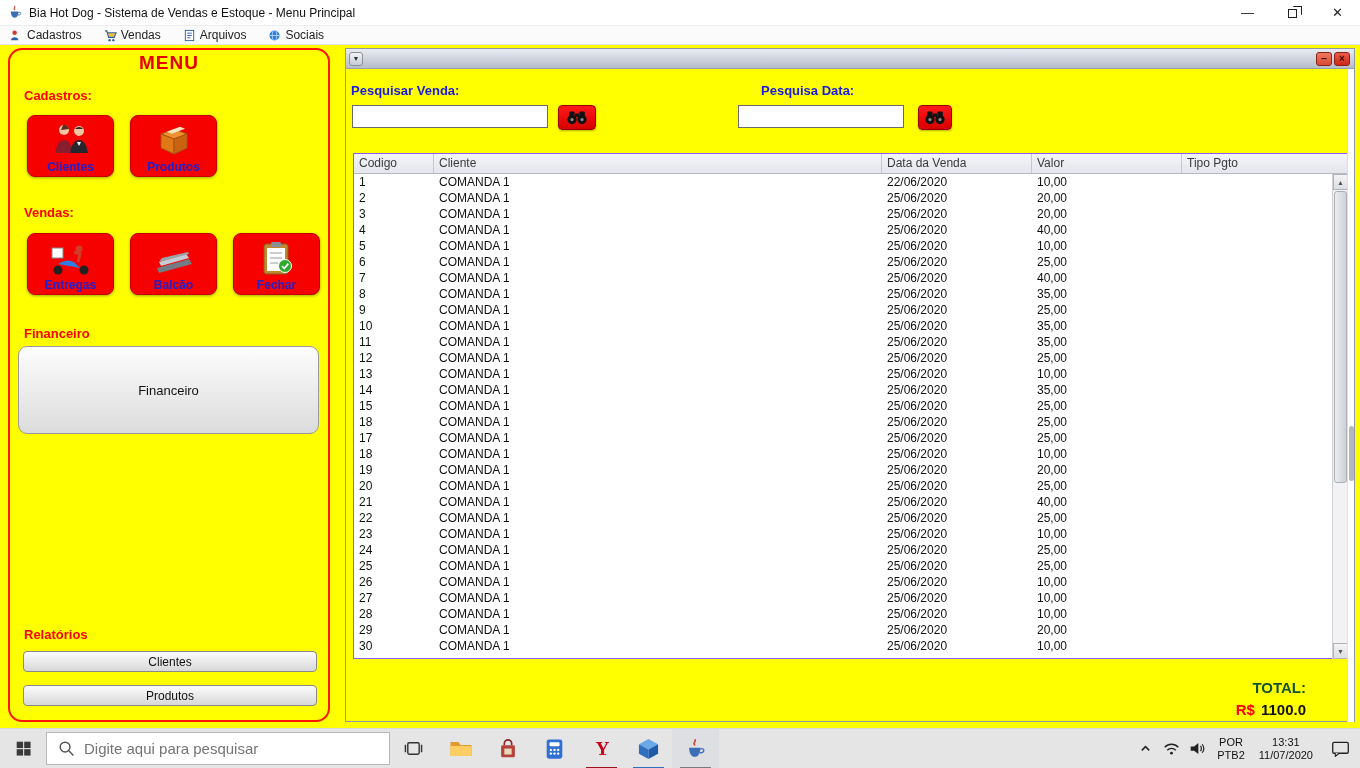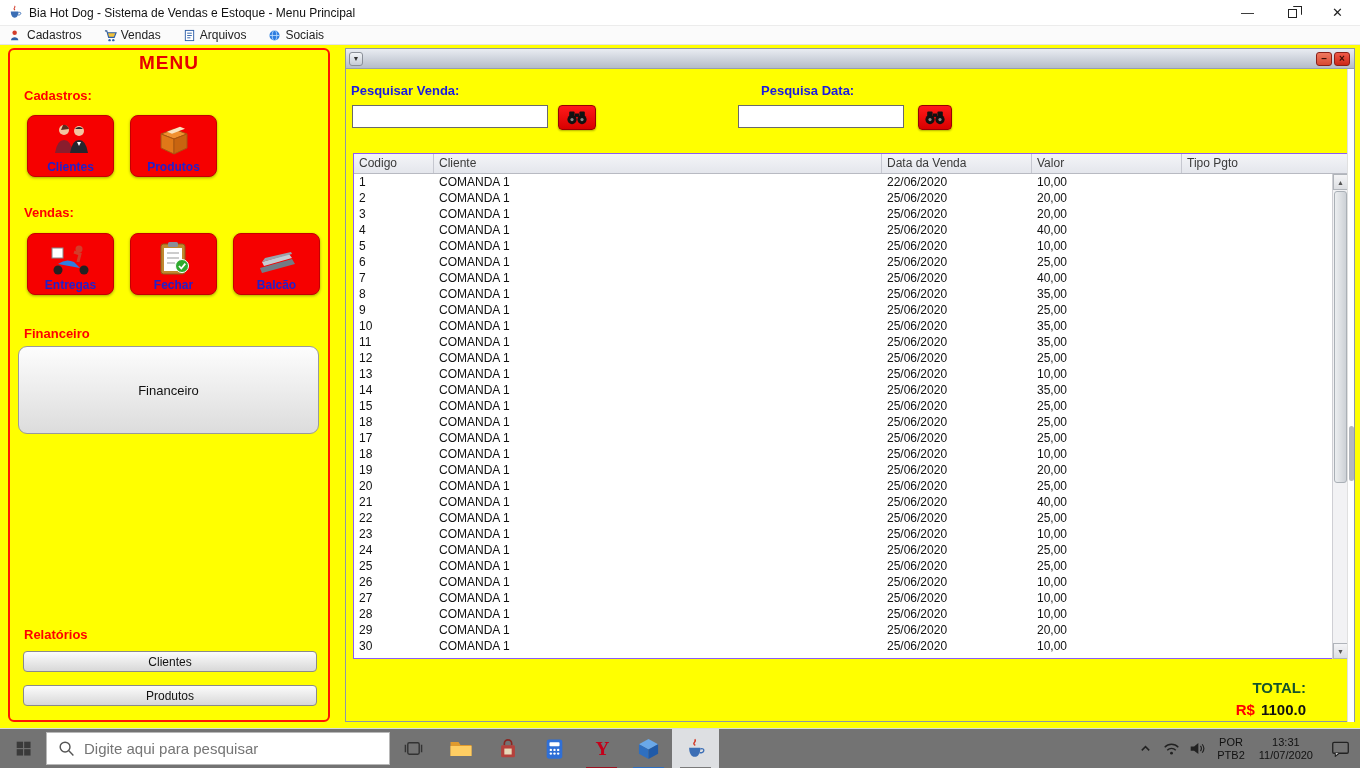--- a/index.html
+++ b/index.html
@@ -19,21 +19,21 @@
   .restore-glyph::before { content:""; position:absolute; left:2px; top:-4px; width:9px; height:9px;
              border:1px solid #222; border-left-width:1px; clip-path:polygon(20% 0,100% 0,100% 80%,80% 80%,80% 20%,20% 20%); }
 
   
   .menubar { position:absolute; top:26px; left:0; width:1360px; height:19px; background:#fbfbfb;
              display:flex; align-items:center; gap:18px; padding-left:8px; border-bottom:1px solid #e4e4e4; }
   .menu-item { display:flex; align-items:center; gap:4px; font-size:12px; color:#222; height:100%; padding:0 2px; }
 
   
   .sidebar { position:absolute; left:8px; top:48px; width:322px; height:674px;
-             border:2px solid #ff1500; border-radius:6px; background:#ffff00; }
+             border:2px solid #ff1500; border-radius:14px; background:#ffff00; }
   .menu-title { position:absolute; top:2px; left:0; width:100%; text-align:center;
                 color:#e60000; font-size:19px; font-weight:bold; letter-spacing:1px; }
   .section-label { position:absolute; left:14px; color:#ff0000; font-size:13px; font-weight:600; }
   .btn-row { position:absolute; left:17px; display:flex; gap:16px; }
   .icon-btn { width:87px; height:62px; background:#f60000; border:1px solid #c40000; border-radius:8px;
               display:flex; flex-direction:column; align-items:center; justify-content:flex-end;
               box-shadow:0 1px 3px rgba(0,0,0,.35); cursor:default; }
   .icon-btn .ic { flex:1; display:flex; align-items:center; justify-content:center; padding-top:3px; }
   .icon-btn .lbl { color:#2020cc; font-weight:bold; font-size:12px; margin-bottom:2px; }
   .big-gray-btn { position:absolute; left:8px; width:301px; height:88px; border-radius:9px;
@@ -85,21 +85,21 @@
             background:linear-gradient(90deg,#eceef0,#cdd1d6); border:1px solid #aab0b6; }
 
   .frame-scroll { position:absolute; right:0; top:20px; width:7px; height:653px; background:#ffffff; border-left:1px solid #e0e0e0; }
   .frame-scroll .fs-thumb { position:absolute; left:1px; top:357px; width:5px; height:55px; background:#b4b8be; border-radius:3px; }
 
   .total-label { position:absolute; right:48px; top:630px; color:#14532d; font-size:15px; font-weight:bold; }
   .total-line  { position:absolute; right:48px; top:652px; font-size:15px; font-weight:bold; color:#111; }
   .total-line .cur { color:#ff0000; margin-right:6px; }
 
   
-  .taskbar { position:absolute; left:0; top:728px; width:1360px; height:40px; background:#737373;
+  .taskbar { position:absolute; left:0; top:728px; width:1360px; height:40px; background:#e5e5e5;
              border-top:1px solid #d8d8d8; display:flex; align-items:center; }
   .tb-start { width:46px; height:40px; display:flex; align-items:center; justify-content:center; }
   .tb-search { width:344px; height:33px; background:#fff; border:1px solid #b8b8b8;
              display:flex; align-items:center; gap:9px; padding-left:11px; }
   .tb-search input { border:none; outline:none; font-size:15px; color:#444; width:270px;
              font-family:"Liberation Sans",sans-serif; background:transparent; }
   .tb-btn { width:47px; height:40px; display:flex; align-items:center; justify-content:center; position:relative; }
   .tb-btn.active { background:#dddfe2; }
   .run-line { position:absolute; bottom:0; left:8px; right:8px; height:2px; }
   .tray { margin-left:auto; display:flex; align-items:center; height:100%; }
@@ -206,43 +206,43 @@
               <circle cx="36" cy="30" r="4.5" fill="#222"></circle>
             <path d="M10 24q8-6 16-2l6 6z" fill="#2e7de0"></path>
             <path d="M26 12l6 2-2 8" stroke="#d23c2a" stroke-width="3" fill="none"></path>
             <circle cx="31" cy="9" r="3.5" fill="#d23c2a"></circle>
           </svg>
         </span>
         <span class="lbl">Entregas</span>
       </div>
       <div class="icon-btn">
         <span class="ic">
+          <svg width="44" height="36" viewBox="0 0 44 36">
+            <path d="M5 28l32-9 3 5-33 9z" fill="#737b84"></path>
+            <path d="M7 22l27-8 3 4-28 8z" fill="#c6ccd3"></path>
+            <path d="M7 22l3-4 26-6 1 2z" fill="#9aa2ab"></path>
+          </svg>
+        </span>
+        <span class="lbl">Balcão</span>
+      </div>
+      <div class="icon-btn">
+        <span class="ic">
           <svg width="40" height="36" viewBox="0 0 40 36">
             <rect x="7" y="4" width="24" height="30" rx="2.5" fill="#c08830" stroke="#8a5e18"></rect>
             <rect x="10" y="8" width="18" height="23" fill="#fff"></rect>
             <line x1="13" y1="13" x2="25" y2="13" stroke="#999"></line>
               <line x1="13" y1="18" x2="25" y2="18" stroke="#999"></line>
               <line x1="13" y1="23" x2="21" y2="23" stroke="#999"></line>
             <rect x="14" y="2" width="10" height="5" rx="1.5" fill="#8a8f98"></rect>
             <circle cx="28" cy="26" r="6.5" fill="#2eaa2e" stroke="#fff"></circle>
             <path d="M25 26l2.3 2.5 4-4.8" stroke="#fff" stroke-width="1.8" fill="none"></path>
           </svg>
         </span>
         <span class="lbl">Fechar</span>
       </div>
-      <div class="icon-btn">
-        <span class="ic">
-          <svg width="44" height="36" viewBox="0 0 44 36">
-            <path d="M5 28l32-9 3 5-33 9z" fill="#737b84"></path>
-            <path d="M7 22l27-8 3 4-28 8z" fill="#c6ccd3"></path>
-            <path d="M7 22l3-4 26-6 1 2z" fill="#9aa2ab"></path>
-          </svg>
-        </span>
-        <span class="lbl">Balcão</span>
-      </div>
     </div>
 
     <div class="section-label" style="top:276px;">Financeiro</div>
     <div class="big-gray-btn" style="top:296px;">Financeiro</div>
 
     <div class="section-label" style="top:577px;">Relatórios</div>
     <div class="small-gray-btn" style="top:601px;">Clientes</div>
     <div class="small-gray-btn" style="top:635px;">Produtos</div>
   </div>
 

